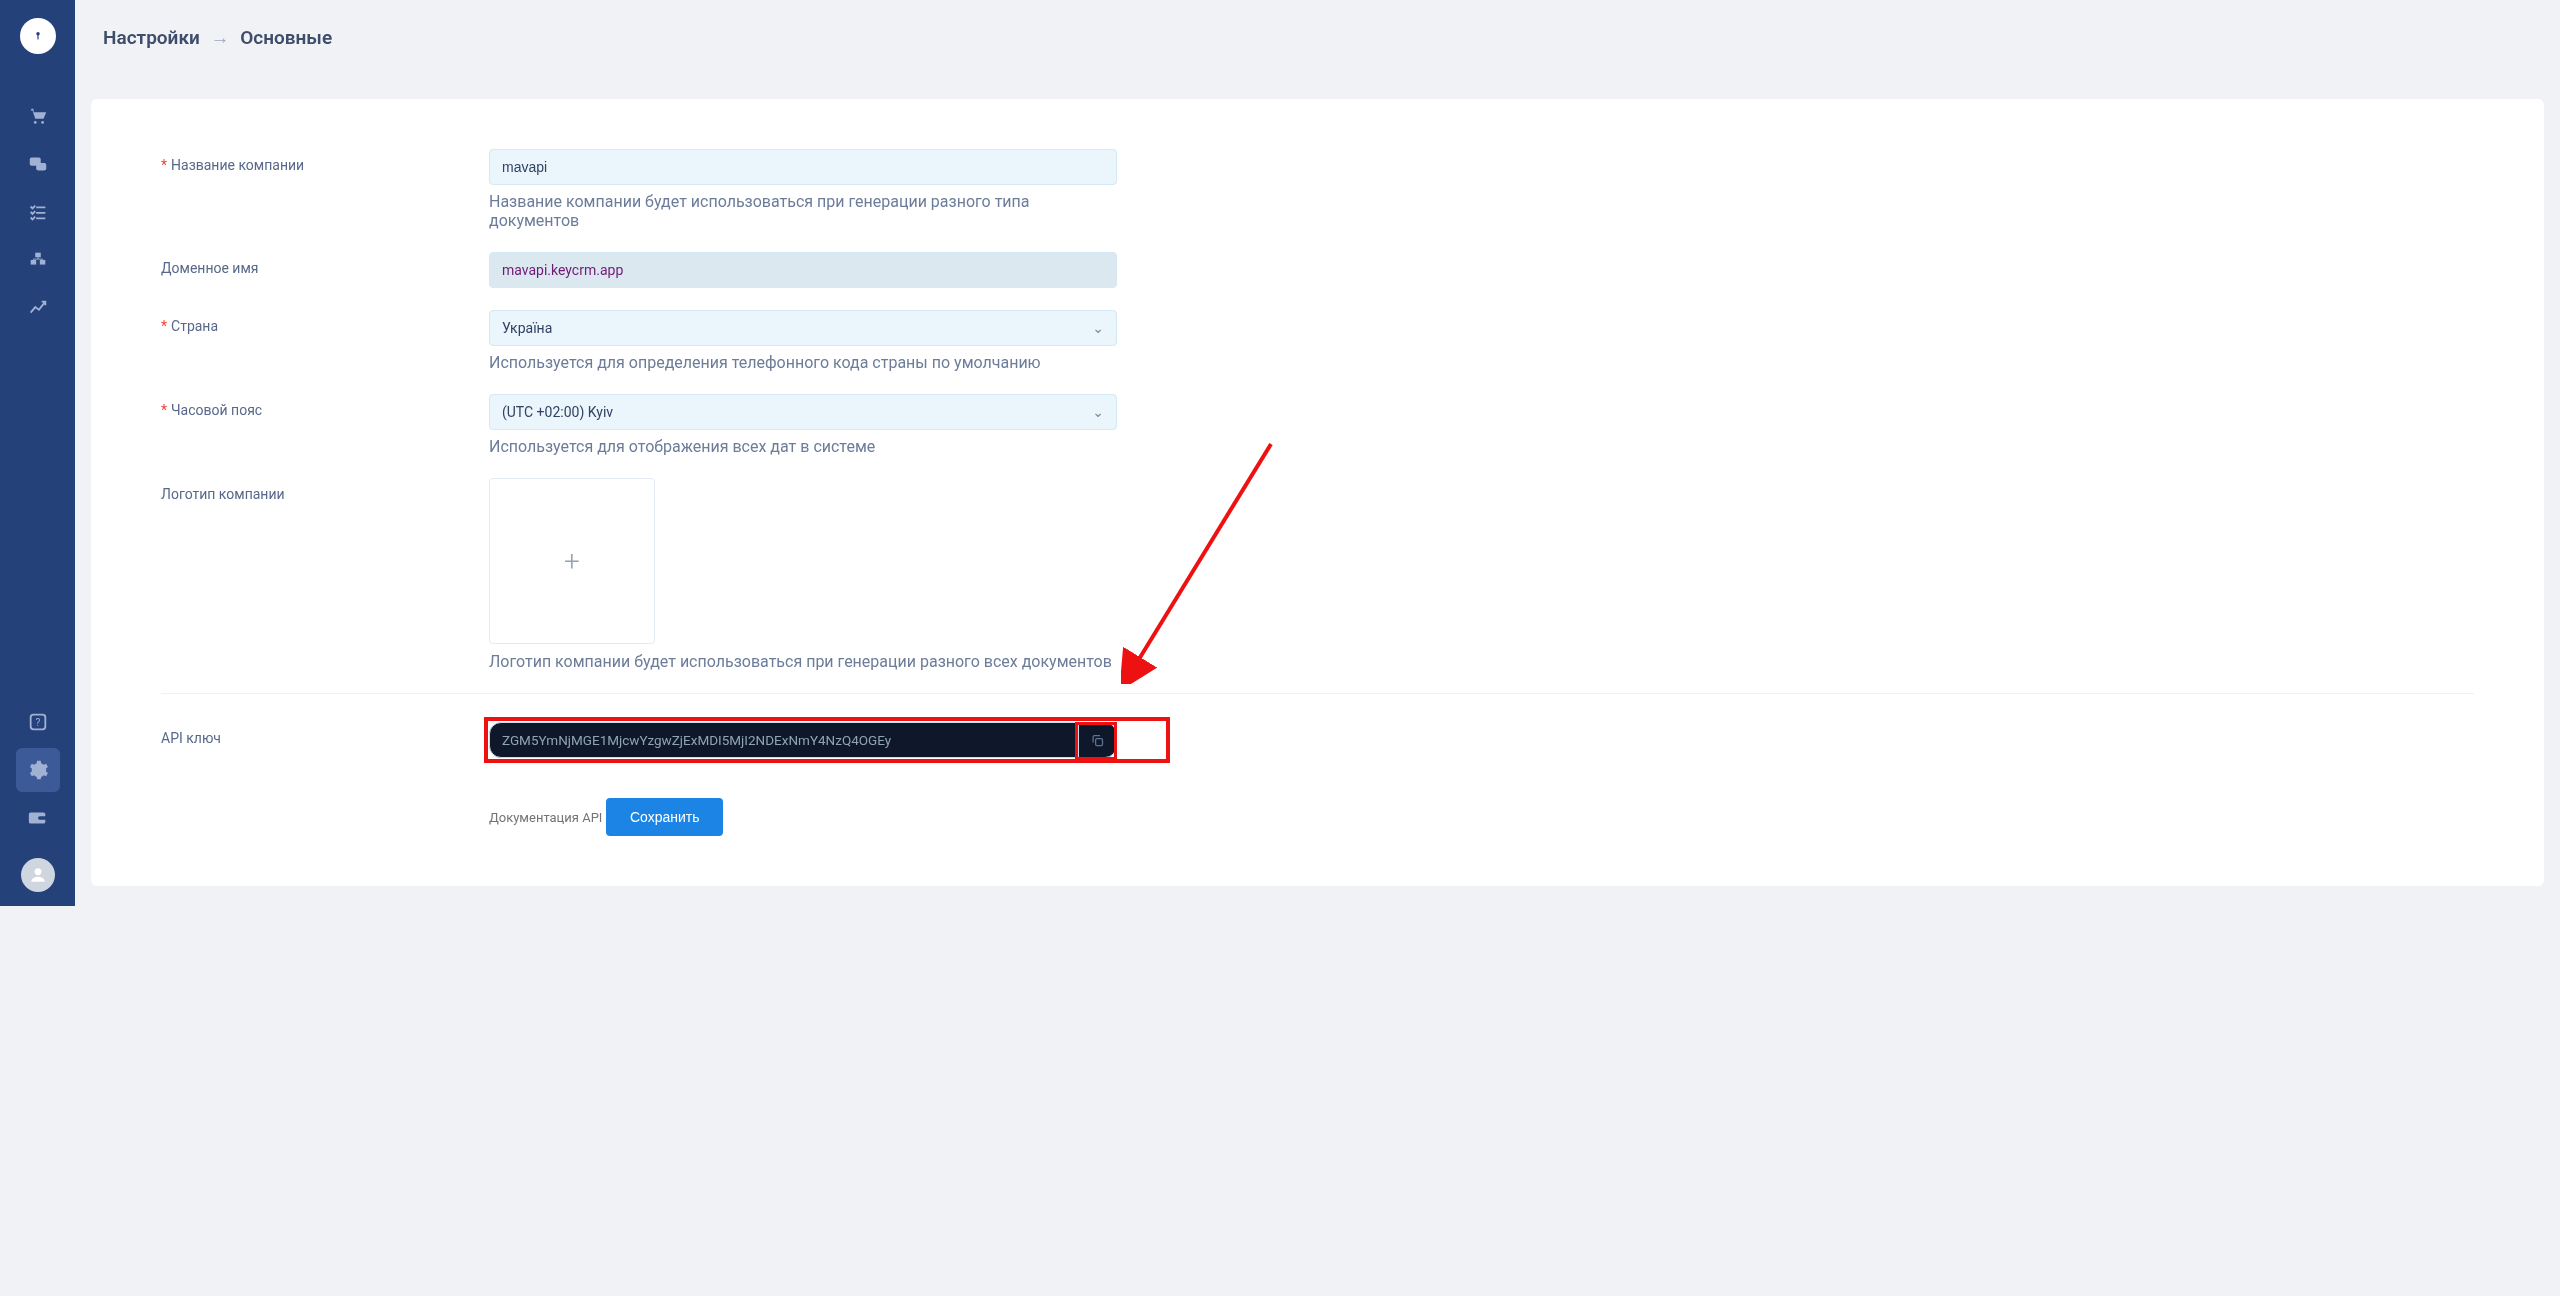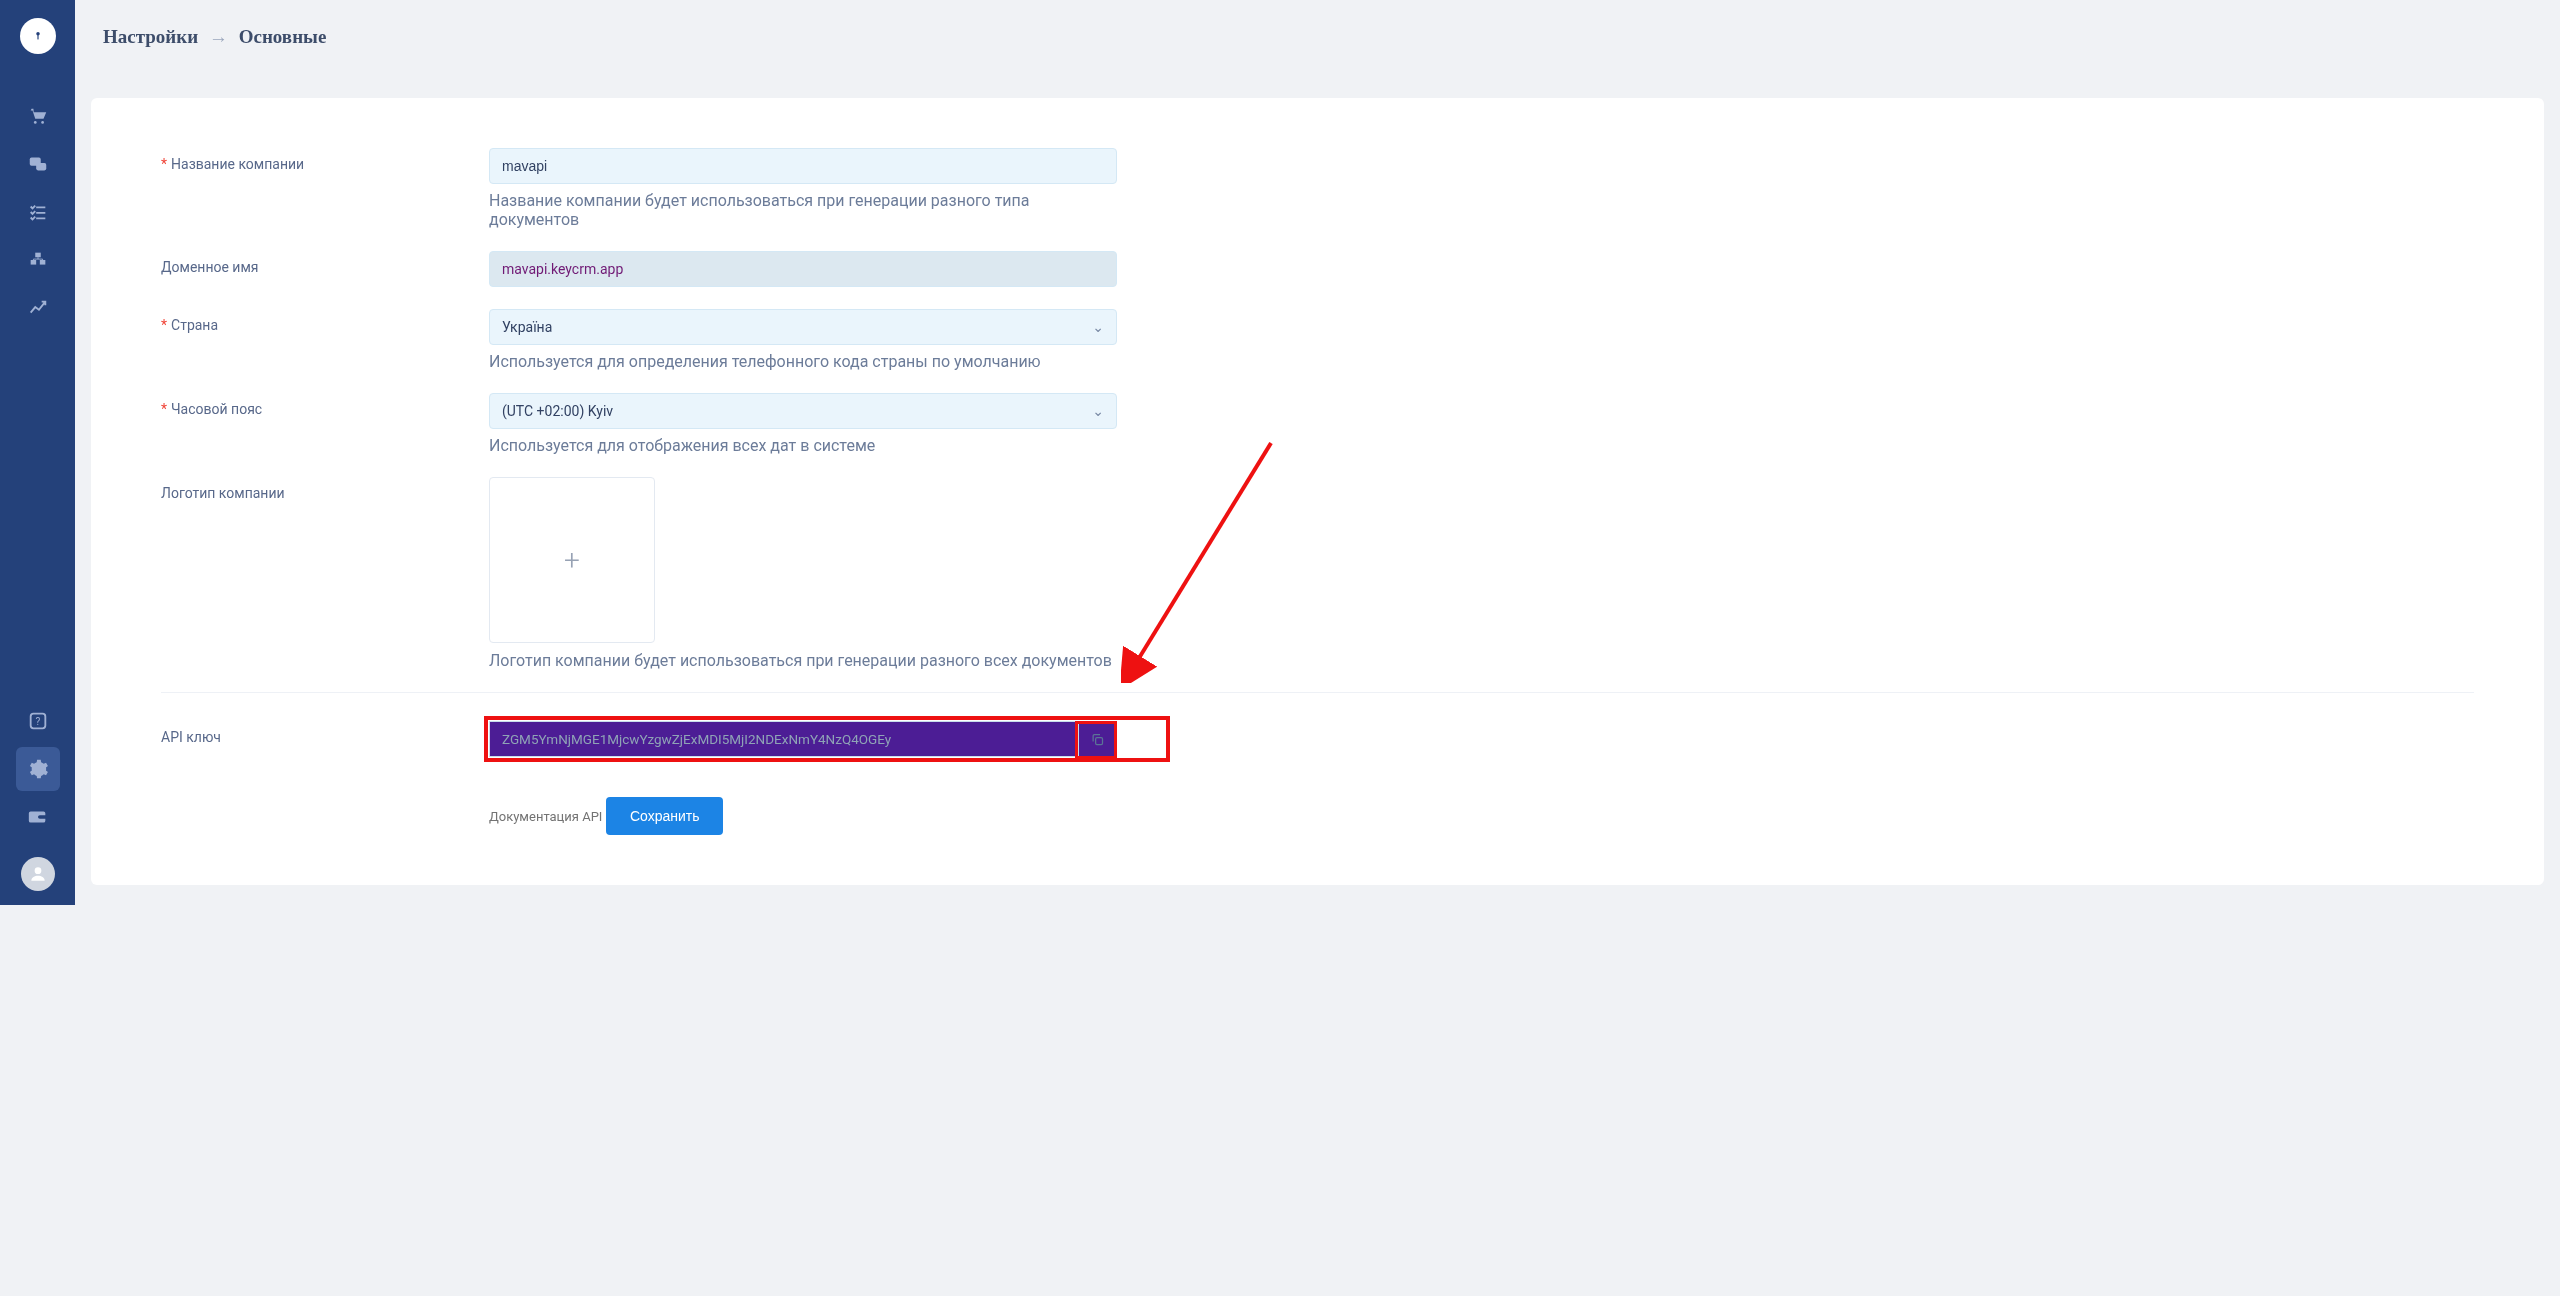--- a/index.html
+++ b/index.html
@@ -53,21 +53,20 @@
       display: flex; align-items: center; justify-content: center;
       color: #fff;
     }
     .avatar-round svg { width: 20px; height: 20px; }
     .main { flex: 1; padding: 0 16px 20px; }
     .breadcrumb {
       padding: 26px 0 22px 12px;
       font-size: 19px;
       font-weight: 600;
       color: #3d4d6a;
-      font-family: Liberation Serif, serif;
     }
     .breadcrumb .arrow { color: #9aa6bc; margin: 0 6px; font-weight: 400; }
     .card {
       background: #fff;
       border-radius: 6px;
       padding: 50px 70px 50px 70px;
       min-height: 690px;
       margin-top: 28px;
     }
     .form-row {
@@ -145,23 +144,23 @@
     }
     .api-copy-highlight {
       position: absolute;
       top: -1px; right: -1px;
       width: 42px; height: 38px;
       border: 3px solid #e11;
       pointer-events: none;
     }
     .api-input-wrap {
       display: flex;
-      background: #4c1d95;
+      background: #0f172a;
       border: 1px solid #c8dceb;
-      border-radius: 0;
+      border-radius: 12px;
       height: 36px;
       width: 628px;
     }
     .api-input {
       flex: 1;
       padding: 0 12px;
       display: flex;
       align-items: center;
       color: #8fa3b6;
       font-size: 13.5px;

